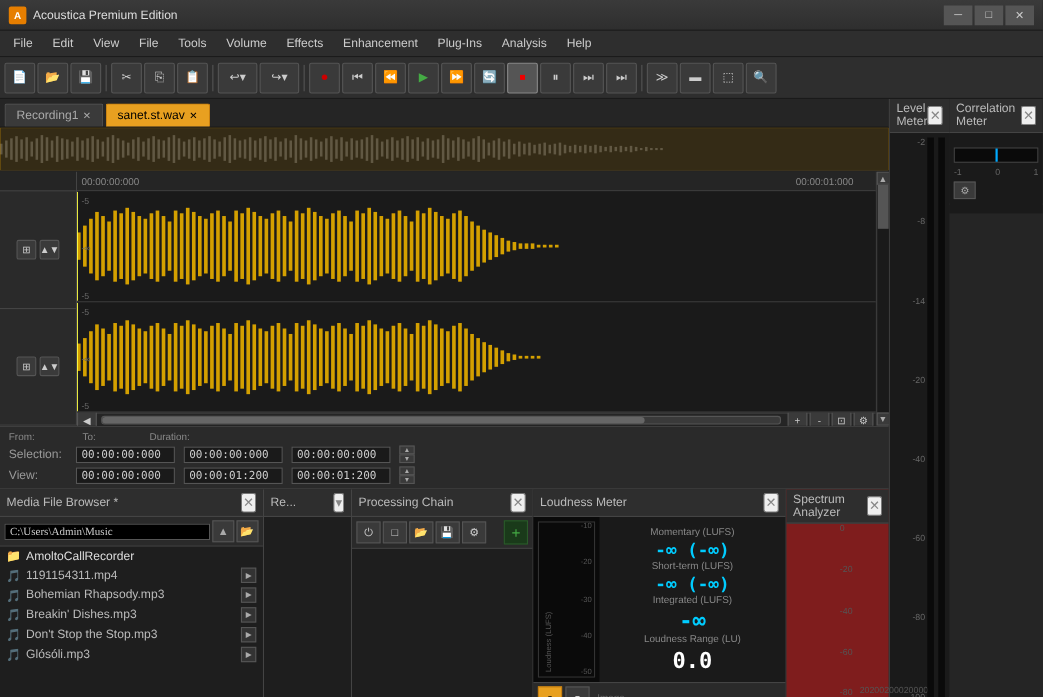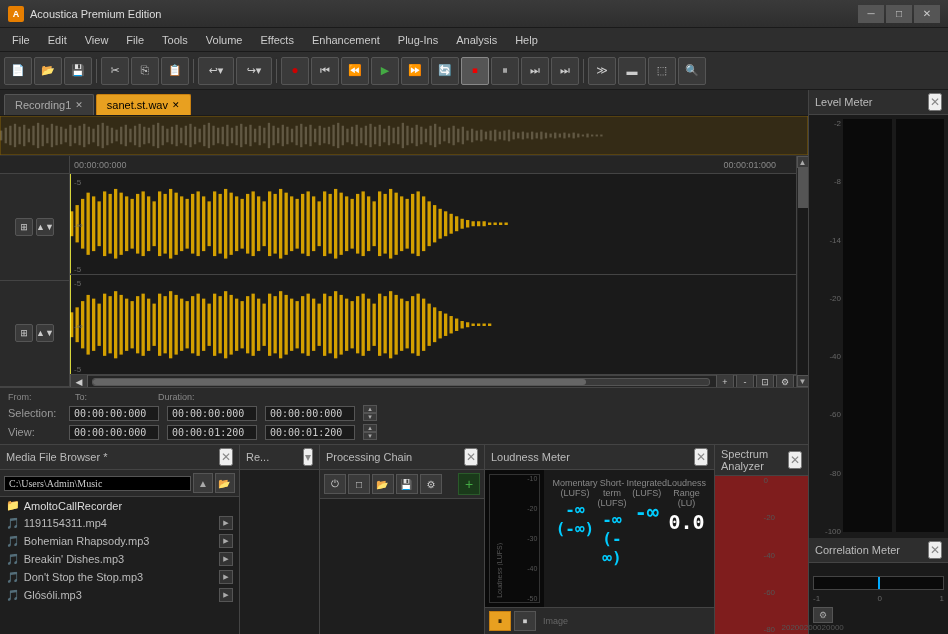--- a/index.html
+++ b/index.html
@@ -360,21 +360,21 @@
       color: #aaa;
       margin-left: 10px;
     }
 
     
     #right-panel {
       width: 140px;
       background: #252525;
       border-left: 1px solid #444;
       display: flex;
-      flex-direction: column;
+      flex-direction: row;
     }
 
     .panel-header {
       background: #2e2e2e;
       padding: 3px 6px;
       border-bottom: 1px solid #444;
       display: flex;
       align-items: center;
       justify-content: space-between;
       font-size: 11px;
@@ -609,20 +609,21 @@
       width: 60px;
       background: #0a0a0a;
       position: relative;
       display: flex;
       flex-direction: column;
     }
     .lm-readings {
       flex: 1;
       padding: 8px;
       display: flex;
+      flex-direction: column;
       justify-content: space-around;
     }
     .lm-reading-group {
       text-align: center;
     }
     .lm-reading-label {
       font-size: 9px;
       color: #888;
       margin-bottom: 2px;
     }
@@ -1171,21 +1172,21 @@
         </div>
         <div class="vscroll-btn">▼</div>
       </div>
     </div>
 
     <div id="infobar">
       <div class="info-row">
         <div class="info-label-row">
           <span style="width:55px;font-size:9px;color:#888;">From:</span>
           <span style="width:55px;font-size:9px;color:#888;margin-left:6px;">To:</span>
-          <span style="width:55px;font-size:9px;color:#888;margin-left:22px;">Duration:</span>
+          <span style="width:55px;font-size:9px;color:#888;margin-left:0;">Duration:</span>
         </div>
         <div class="info-label-row">
           <span class="info-label">Selection:</span>
           <input class="time-input" type="text" value="00:00:00:000" style="">
           <input class="time-input" type="text" style="margin-left: 2px;" value="00:00:00:000">
           <input class="time-input" type="text" style="margin-left: 2px;" value="00:00:00:000">
           <div class="info-arrows" style="margin-left:2px;">
             <button class="arrow-btn">▴</button>
             <button class="arrow-btn">▾</button>
           </div>

